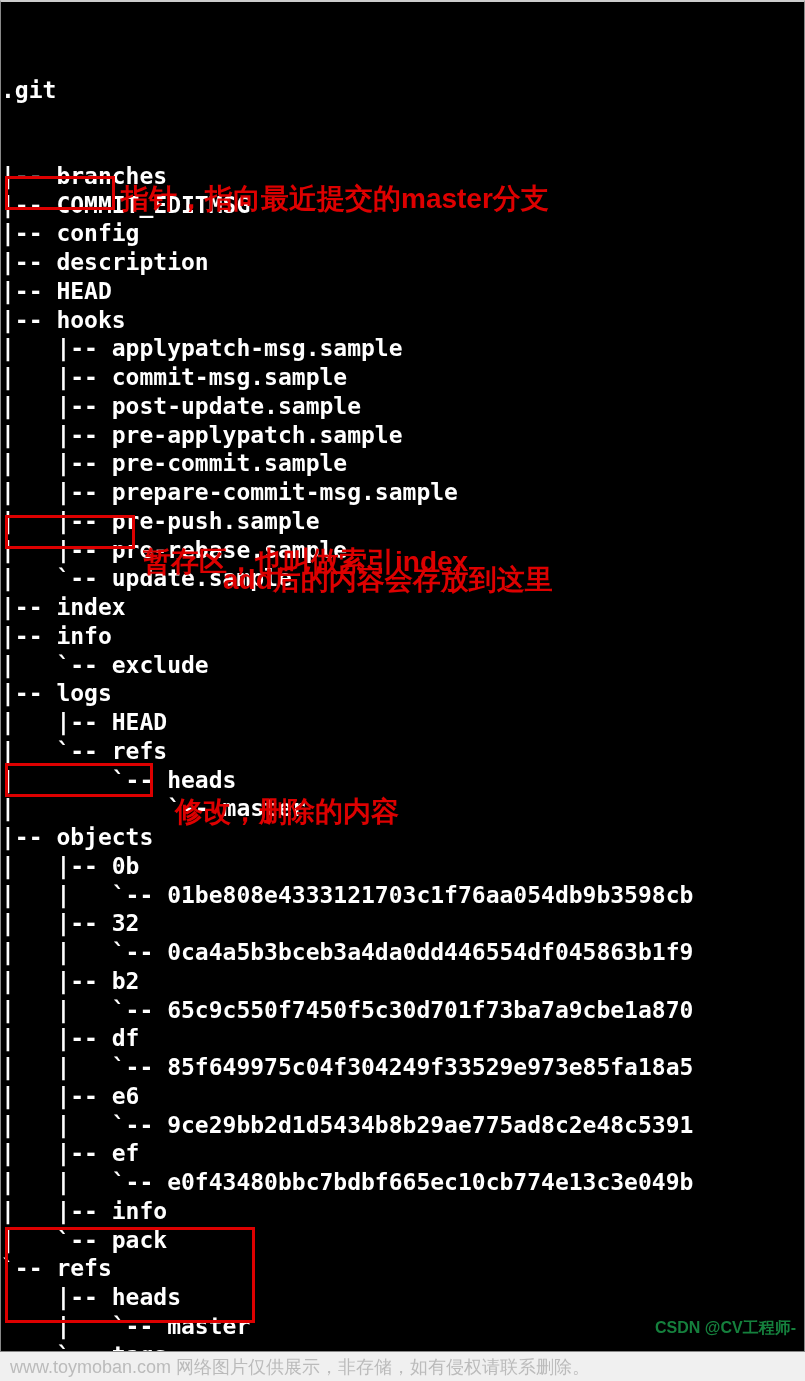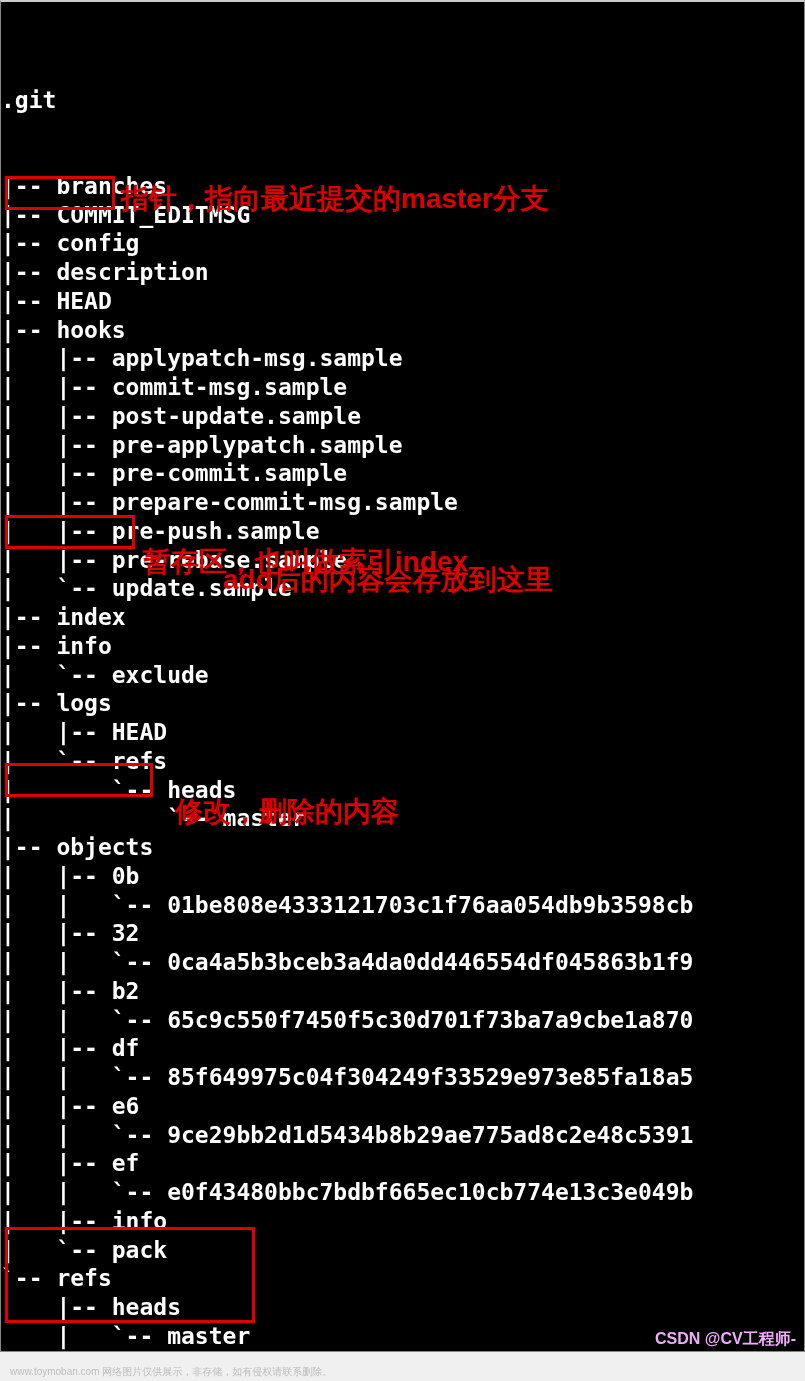--- a/index.html
+++ b/index.html
@@ -12,21 +12,21 @@
       font-family: "Consolas", "Monaco", monospace;
       width: 805px;
       height: 1381px;
       position: relative;
     }
     .terminal {
       background: #000000;
       color: #ffffff;
       border: 1px solid #888;
       border-top: 2px solid #ccc;
-      padding: 26px 0;
+      padding: 16px 0;
       font-size: 23px;
       line-height: 1.25;
       white-space: pre;
       font-weight: 600;
       height: 1352px;
       position: relative;
       overflow: hidden;
     }
     .line {
       display: block;
@@ -43,31 +43,31 @@
       line-height: 1.4;
     }
     .red-box {
       position: absolute;
       border: 3px solid #dd0000;
       background: transparent;
     }
     .watermark {
       position: absolute;
       right: 8px;
-      bottom: 2px;
-      color: #f0abfc;
+      bottom: 13px;
+      color: #15803d;
       font-size: 16px;
       font-family: sans-serif;
     }
     .footer-note {
       position: absolute;
       bottom: 2px;
       left: 10px;
       color: #bbb;
-      font-size: 10px;
+      font-size: 18px;
       font-family: sans-serif;
     }
   </style>
 </head>
 <body>
 
 <div class="terminal">
   <span class="line">.git</span>
   <div id="tree-lines"><span class="line">|-- branches</span><span class="line">|-- COMMIT_EDITMSG</span><span class="line">|-- config</span><span class="line">|-- description</span><span class="line">|-- HEAD</span><span class="line">|-- hooks</span><span class="line">|   |-- applypatch-msg.sample</span><span class="line">|   |-- commit-msg.sample</span><span class="line">|   |-- post-update.sample</span><span class="line">|   |-- pre-applypatch.sample</span><span class="line">|   |-- pre-commit.sample</span><span class="line">|   |-- prepare-commit-msg.sample</span><span class="line">|   |-- pre-push.sample</span><span class="line">|   |-- pre-rebase.sample</span><span class="line">|   `-- update.sample</span><span class="line">|-- index</span><span class="line">|-- info</span><span class="line">|   `-- exclude</span><span class="line">|-- logs</span><span class="line">|   |-- HEAD</span><span class="line">|   `-- refs</span><span class="line">|       `-- heads</span><span class="line">|           `-- master</span><span class="line">|-- objects</span><span class="line">|   |-- 0b</span><span class="line">|   |   `-- 01be808e4333121703c1f76aa054db9b3598cb</span><span class="line">|   |-- 32</span><span class="line">|   |   `-- 0ca4a5b3bceb3a4da0dd446554df045863b1f9</span><span class="line">|   |-- b2</span><span class="line">|   |   `-- 65c9c550f7450f5c30d701f73ba7a9cbe1a870</span><span class="line">|   |-- df</span><span class="line">|   |   `-- 85f649975c04f304249f33529e973e85fa18a5</span><span class="line">|   |-- e6</span><span class="line">|   |   `-- 9ce29bb2d1d5434b8b29ae775ad8c2e48c5391</span><span class="line">|   |-- ef</span><span class="line">|   |   `-- e0f43480bbc7bdbf665ec10cb774e13c3e049b</span><span class="line">|   |-- info</span><span class="line">|   `-- pack</span><span class="line">`-- refs</span><span class="line">    |-- heads</span><span class="line">    |   `-- master</span><span class="line">    `-- tags</span></div>
 

